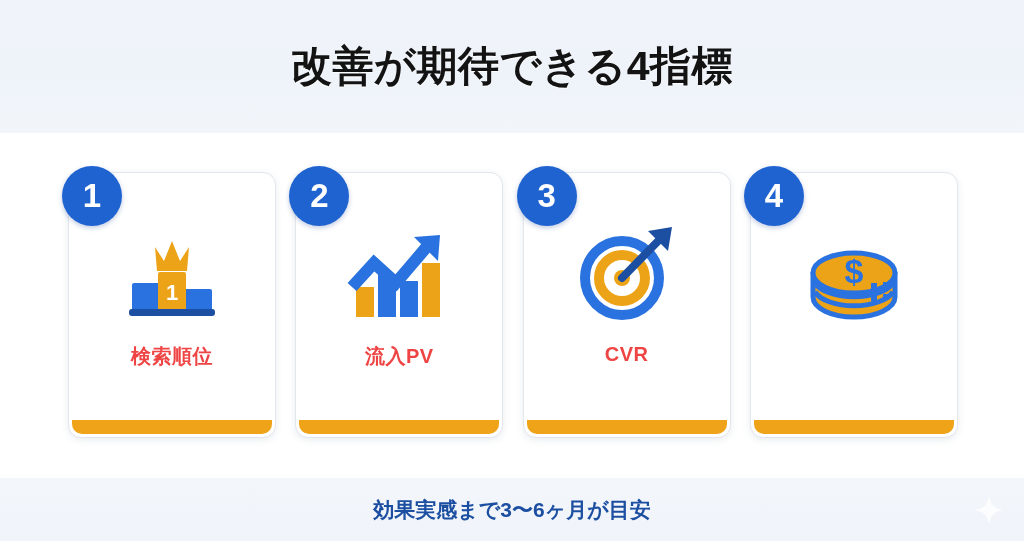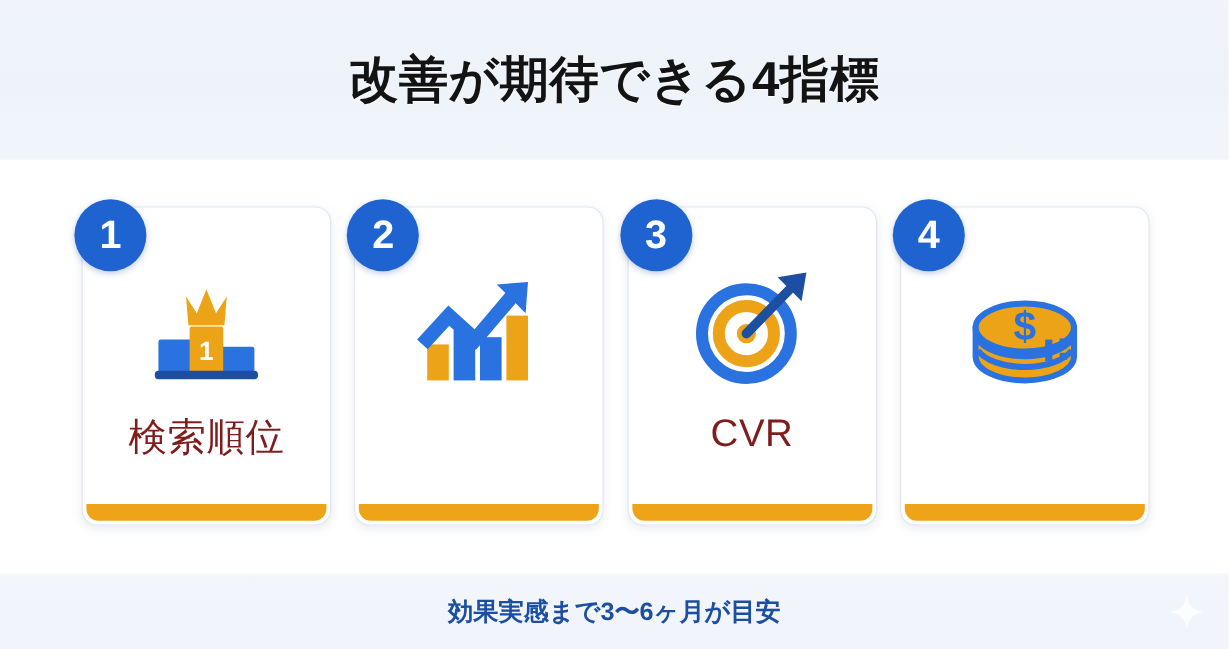--- a/index.html
+++ b/index.html
@@ -82,23 +82,23 @@
   .card-icon {
     margin-top: 52px;
     width: 110px;
     height: 100px;
     display: flex;
     align-items: center;
     justify-content: center;
   }
   .card-label {
     margin-top: 18px;
-    font-size: 32px;
-    font-weight: normal;
-    color: #7f1d1d;
+    font-size: 20px;
+    font-weight: bold;
+    color: #ef4444;
     white-space: nowrap;
     letter-spacing: 0.5px;
   }
   .card-accent {
     position: absolute;
     left: 3px;
     right: 3px;
     bottom: 3px;
     height: 14px;
     background: #efa318;
@@ -194,20 +194,21 @@
           <div class="card-icon">
             <svg viewBox="0 0 110 100" width="110" height="100" aria-hidden="true">
               <rect x="12" y="62" width="18" height="30" fill="#eda317"></rect>
               <rect x="34" y="50" width="18" height="42" fill="#2a72df"></rect>
               <rect x="56" y="56" width="18" height="36" fill="#2a72df"></rect>
               <rect x="78" y="38" width="18" height="54" fill="#eda317"></rect>
               <path d="M8 62 L30 38 L52 58 L86 18" stroke="#2a72df" stroke-width="12" fill="none" stroke-linejoin="miter"></path>
               <path d="M70 12 L96 10 L94 36 Z" fill="#2a72df"></path>
             </svg>
           </div>
+          <div class="card-label">流入PV</div>
         </div>
         <div class="card-accent"></div>
       </div>
       <div class="badge">2</div>
     </div>
 
     <div class="card-wrap">
       <div class="card">
         <div class="card-inner">
           <div class="card-icon">

